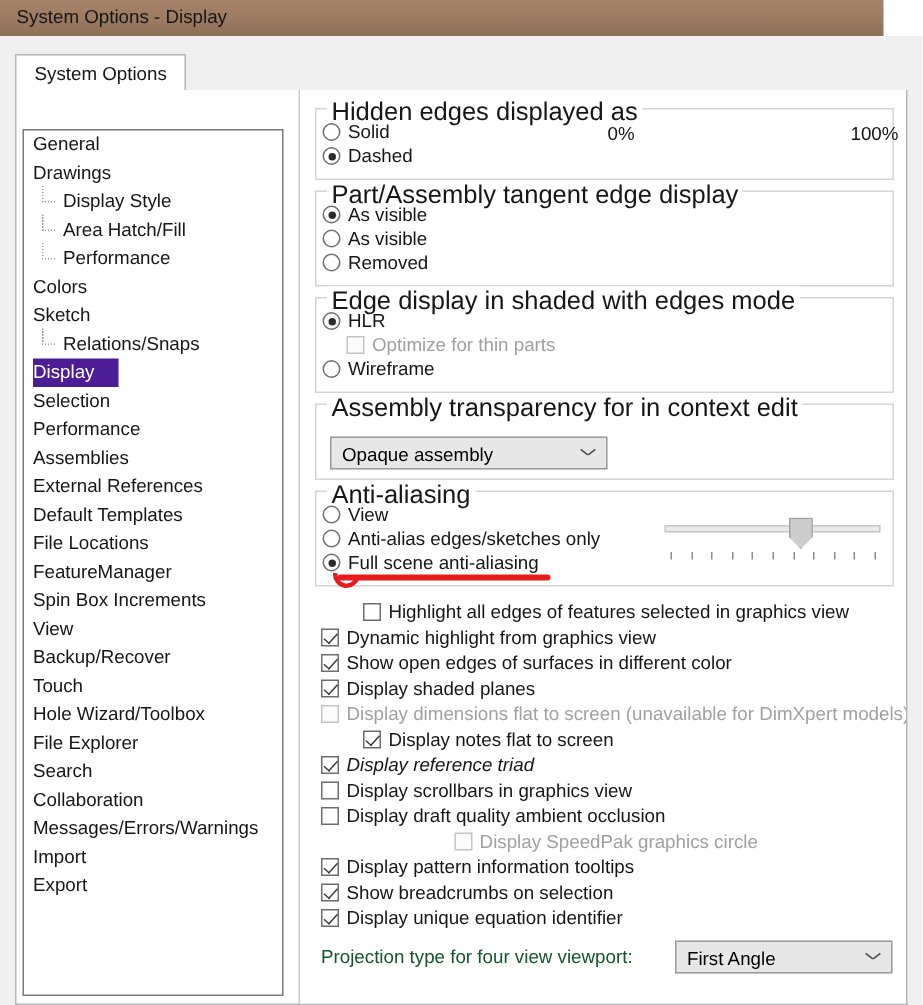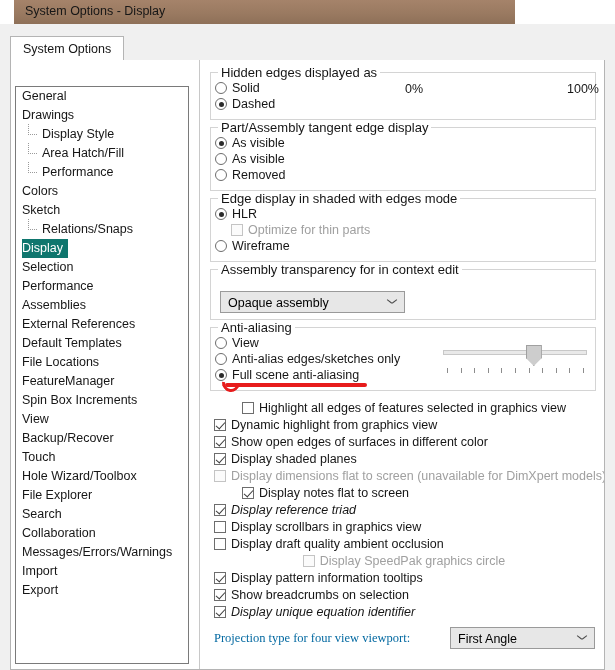--- a/index.html
+++ b/index.html
@@ -16,22 +16,22 @@
 
   
   #window {
     position: relative;
     width: 615px; height: 670px;
     background: #ffffff;
   }
 
   #titlebar {
     position: absolute;
-    left: 14px; top: 0;
-    width: 501px; height: 24px;
+    left: 0; top: 0;
+    width: 589px; height: 24px;
     background: linear-gradient(to bottom, #a5836a 0%, #9a7a61 55%, #8e7058 100%);
   }
   #titlebar .title-text {
     position: absolute;
     left: 11px; top: 4px;
     font-size: 12.5px;
     color: #161616;
     white-space: nowrap;
   }
 
@@ -86,24 +86,24 @@
     position: relative;
     height: 19px;
     line-height: 19px;
     padding-left: 6px;
     font-size: 12.5px;
     color: #161616;
     white-space: nowrap;
   }
   .side-item.indent { padding-left: 26px; }
   .side-item.selected {
-    background: #0f766e;
+    background: #4c1d95;
     color: #ffffff;
     display: inline-block;
-    padding-right: 5px;
+    padding-right: 16px;
     margin-left: 6px;
     padding-left: 0;
   }
   .side-row-selected { height: 19px; }
   .tree-guide {
     position: absolute;
     left: 12px; top: 0;
     width: 10px; height: 19px;
     pointer-events: none;
   }
@@ -142,21 +142,21 @@
   .groupbox {
     position: absolute;
     border: 1px solid #d4d4d4;
     background: transparent;
   }
   .groupbox > .gb-title {
     position: absolute;
     left: 7px; top: -8px;
     padding: 0 3px;
     background: #ffffff;
-    font-size: 13px;
+    font-size: 17px;
     color: #161616;
     white-space: nowrap;
   }
 
   .opt-row {
     position: relative;
     height: 16px;
     line-height: 16px;
     white-space: nowrap;
     font-size: 12.5px;
@@ -294,23 +294,22 @@
     border-radius: 50%;
     border-top-color: transparent;
     border-right-color: transparent;
     transform: rotate(-38deg);
   }
 
   .footer-label {
     position: absolute;
     left: 14px; top: 571px;
     font-size: 12.5px;
-    color: #0369a1;
-    white-space: nowrap;
-    font-family: Liberation Serif, serif;
+    color: #14532d;
+    white-space: nowrap;
   }
 </style>
 </head>
 <body>
 
 <div id="window">
 
   <div id="titlebar">
     <div class="title-text">System Options - Display</div>
   </div>
@@ -448,21 +447,21 @@
             <div class="opt-row" style="height: 17px; line-height: 17px;"><span class="cbox checked"></span><span>Show open edges of surfaces in different color</span></div>
             <div class="opt-row" style="height: 17px; line-height: 17px;"><span class="cbox checked"></span><span>Display shaded planes</span></div>
             <div class="opt-row disabled" style="height: 17px; line-height: 17px;"><span class="cbox disabled"></span><span>Display dimensions flat to screen (unavailable for DimXpert models)</span></div>
             <div class="opt-row" style="height: 17px; line-height: 17px; margin-left: 28px;"><span class="cbox checked"></span><span>Display notes flat to screen</span></div>
             <div class="opt-row" style="height: 17px; line-height: 17px; font-style: italic;"><span class="cbox checked"></span><span>Display reference triad</span></div>
             <div class="opt-row" style="height: 17px; line-height: 17px;"><span class="cbox"></span><span>Display scrollbars in graphics view</span></div>
             <div class="opt-row" style="height: 17px; line-height: 17px;"><span class="cbox"></span><span>Display draft quality ambient occlusion</span></div>
             <div class="opt-row disabled" style="height: 17px; line-height: 17px;"><span class="cbox disabled"></span><span>Display SpeedPak graphics circle</span></div>
             <div class="opt-row" style="height: 17px; line-height: 17px;"><span class="cbox checked"></span><span>Display pattern information tooltips</span></div>
             <div class="opt-row" style="height: 17px; line-height: 17px;"><span class="cbox checked"></span><span>Show breadcrumbs on selection</span></div>
-            <div class="opt-row" style="height: 17px; line-height: 17px; font-style: italic;"><span class="cbox checked"></span><span>Display unique equation identifier</span></div>
+            <div class="opt-row" style="height: 17px; line-height: 17px;"><span class="cbox checked"></span><span>Display unique equation identifier</span></div>
           </div>
 
         <div class="footer-label">Projection type for four view viewport:</div>
         <div class="combo" style="left:250px; top:567px; width:145px;">
           <span class="combo-text">First Angle</span>
           <span class="chev"></span>
         </div>
 
       </div>
     </div>

